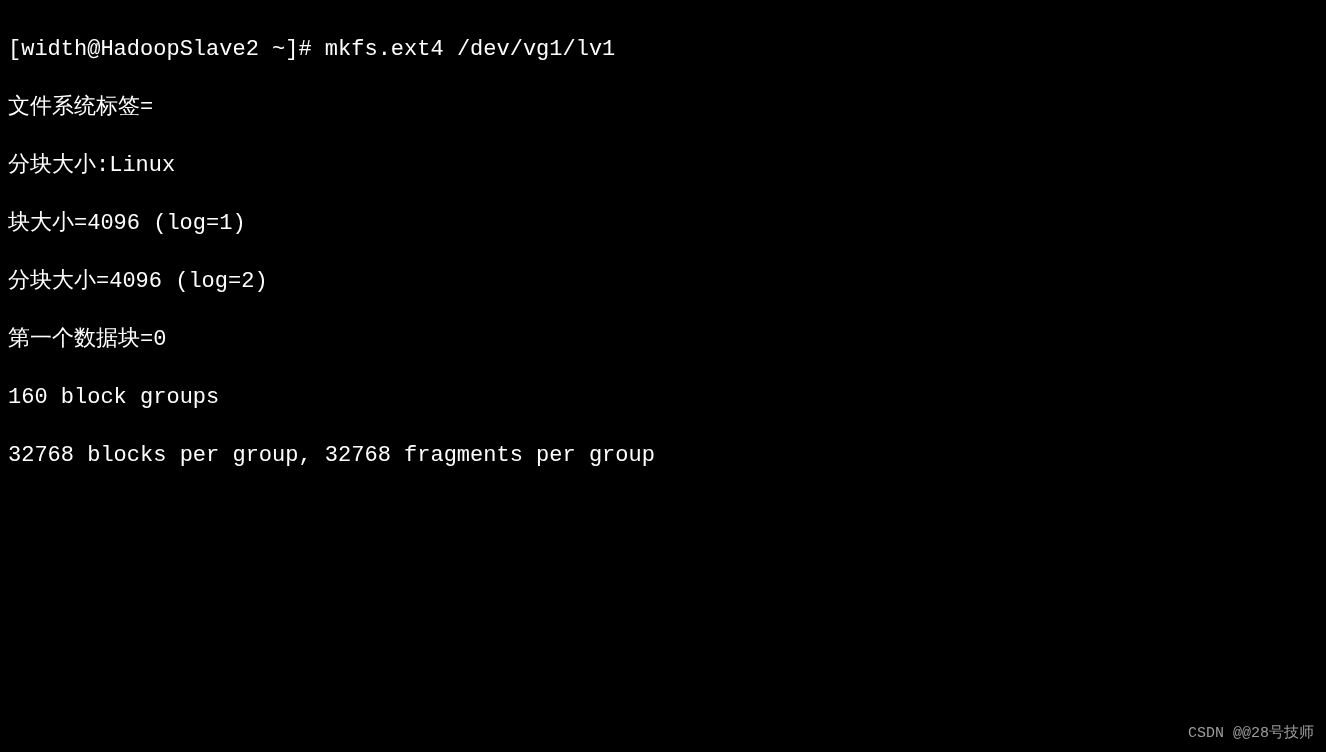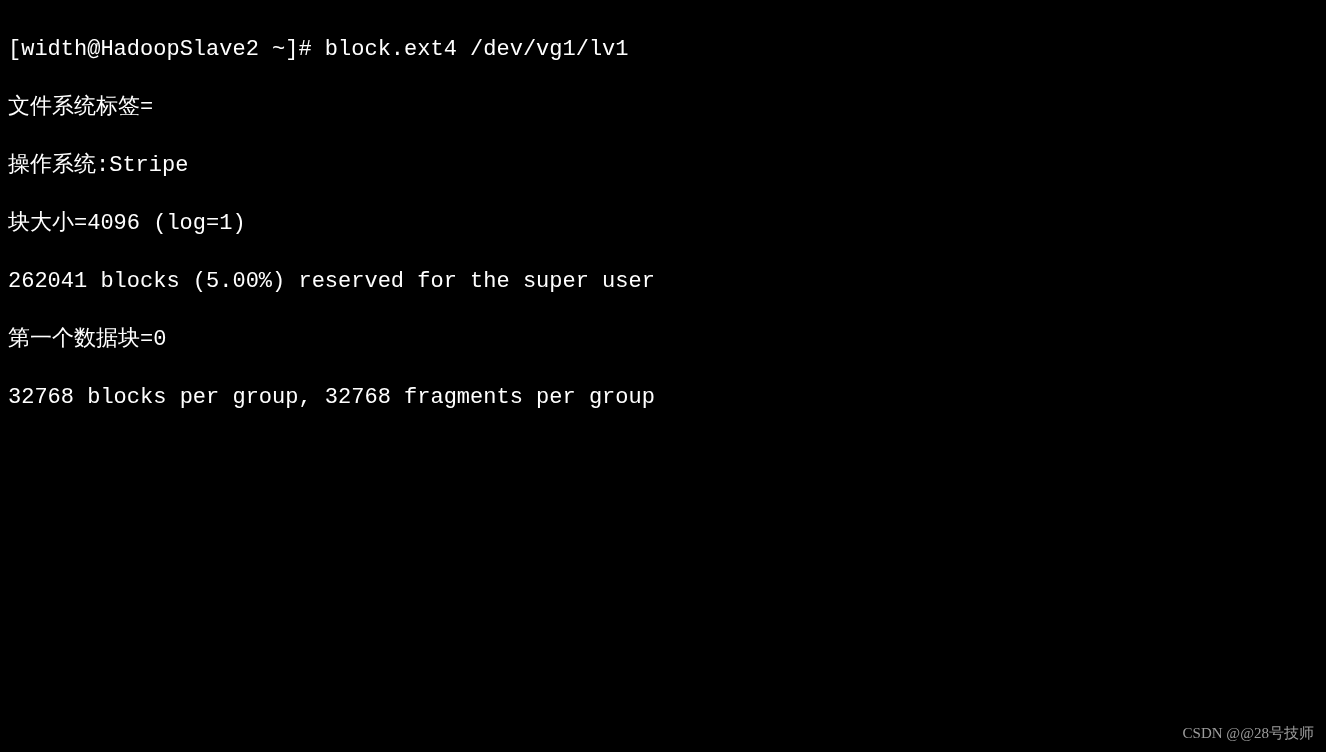--- a/index.html
+++ b/index.html
@@ -25,34 +25,35 @@
     }
     .line {
       display: block;
     }
     .watermark {
       position: absolute;
       bottom: 8px;
       right: 12px;
       color: #b8b8b8;
       font-size: 15px;
-      font-family: Liberation Serif, serif;
+      font-family: Liberation Mono, monospace;
       opacity: 0.85;
     }
   </style>
 </head>
 <body>
 
 <div class="terminal">
-<span class="line"><span>[width@HadoopSlave2 ~]# </span><span>block.ext4 /dev/vg1/lv1</span></span>
+<span class="line"><span>[width@HadoopSlave2 ~]# </span><span>mkfs.ext4 /dev/vg1/lv1</span></span>
 <span class="line">文件系统标签=</span>
-<span class="line">操作系统:Stripe</span>
+<span class="line">分块大小:Linux</span>
 <span class="line">块大小=4096 (log=1)</span>
-<span class="line">262041 blocks (5.00%) reserved for the super user</span>
+<span class="line">分块大小=4096 (log=2)</span>
 <span class="line">第一个数据块=0</span>
+<span class="line">160 block groups</span>
 <span class="line">32768 blocks per group, 32768 fragments per group</span>
 
 
 
 
 <span class="line"></span>
 
 
 
 <span class="line"></span>

